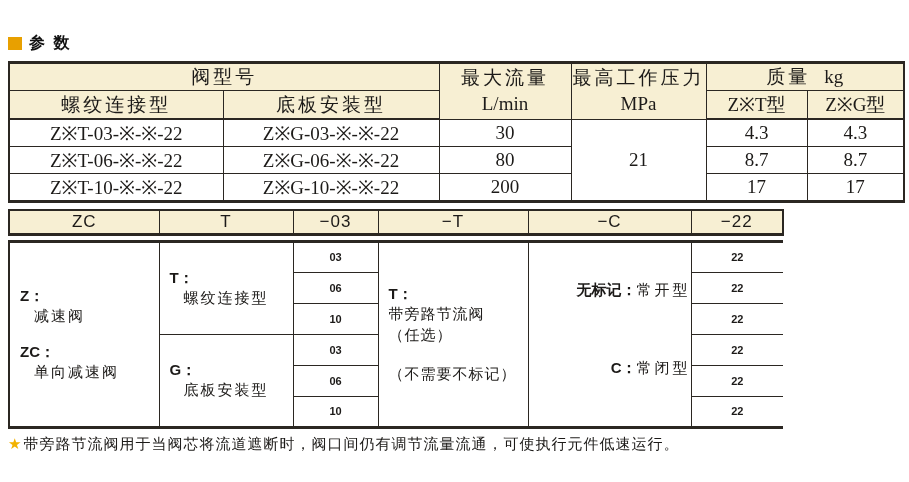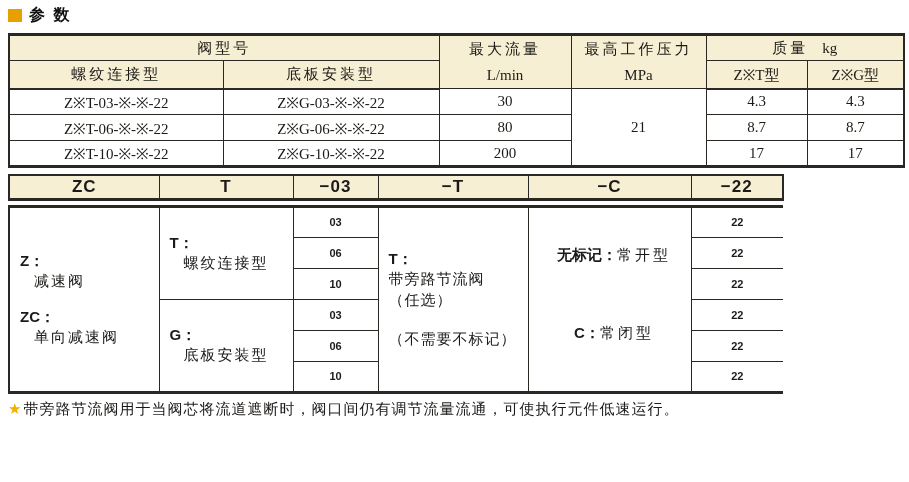--- a/index.html
+++ b/index.html
@@ -10,51 +10,52 @@
     -webkit-font-smoothing:antialiased;
   }
   .page{padding-top:6px;}
   
   .sec-title{
     display:flex;align-items:center;gap:7px;
     margin-left:8px;height:18px;
     font-family:"Liberation Sans","DejaVu Sans",sans-serif;
     font-weight:bold;font-size:16px;color:#111;
     letter-spacing:2px;
+    margin-top:28px;
   }
   .sq{width:14px;height:13px;background:#E8A000;flex:0 0 auto;}
   
   table{border-collapse:collapse;table-layout:fixed;}
   th,td{padding:0;font-weight:normal;}
   
   .t1{
     width:895px;margin:9px 0 0 8px;
     border:2px solid #2b2722;border-top-width:3px;border-bottom-width:3px;
-    font-size:15px;text-align:center;
+    font-size:19px;text-align:center;
   }
   .t1 th,.t1 td{border:1px solid #2b2722;}
   .t1 .hd{background:#F7EFD3;}
   .t1 tr.h1{height:26px;}
   .t1 tr.h2{height:28px;}
   .t1 tr.h2 th{border-bottom-width:2px;}
   .t1 tr.d{height:26px;}
   .cjk-sp{letter-spacing:3px;}
   .stack div{line-height:26px;}
   .mass-kg{letter-spacing:0;margin-left:14px;}
   
   .t2h{
     width:774px;margin:6px 0 0 8px;
     border:2px solid #2b2722;border-bottom-width:3px;
     text-align:center;
   }
   .t2h th{border:1px solid #2b2722;background:#F7EFD3;}
   .t2h tr.codes{height:24px;}
   .t2h tr.codes th{
     font-family:"Liberation Sans","DejaVu Sans",sans-serif;
-    font-weight:bold;font-size:17px;letter-spacing:1px;
+    font-weight:normal;font-size:17px;letter-spacing:1px;
   }
   .t2h tr.labels{height:28px;font-size:15px;}
   .star-sup{
     color:#F2B200;font-size:12px;position:relative;top:-6px;left:1px;
     letter-spacing:0;
   }
   
   .t2b{
     width:774px;margin:4px 0 0 8px;
     border-left:2px solid #2b2722;
@@ -69,21 +70,21 @@
     font-family:"Liberation Sans","DejaVu Sans",sans-serif;
     font-weight:bold;font-size:11px;
   }
   .code{
     font-family:"Liberation Sans","DejaVu Sans",sans-serif;
     font-weight:bold;font-size:15px;line-height:21px;
   }
   .nm{line-height:21px;padding-left:14px;letter-spacing:2px;}
   .cell-pad{padding-left:10px;vertical-align:middle;text-align:left;}
   .gap-top{margin-top:14px;}
-  .cell-spool{vertical-align:top;text-align:center;padding-left:9px;}
+  .cell-spool{vertical-align:top;text-align:right;padding-left:9px;}
   .spool-a{margin-top:36px;line-height:21px;}
   .spool-b{margin-top:56px;line-height:21px;}
   .code-inline{
     font-family:"Liberation Sans","DejaVu Sans",sans-serif;
     font-weight:bold;font-size:15px;
   }
   .bypass-line{line-height:21px;letter-spacing:1px;}
   .bypass-gap{margin-top:18px;}
   
   .footnote{

